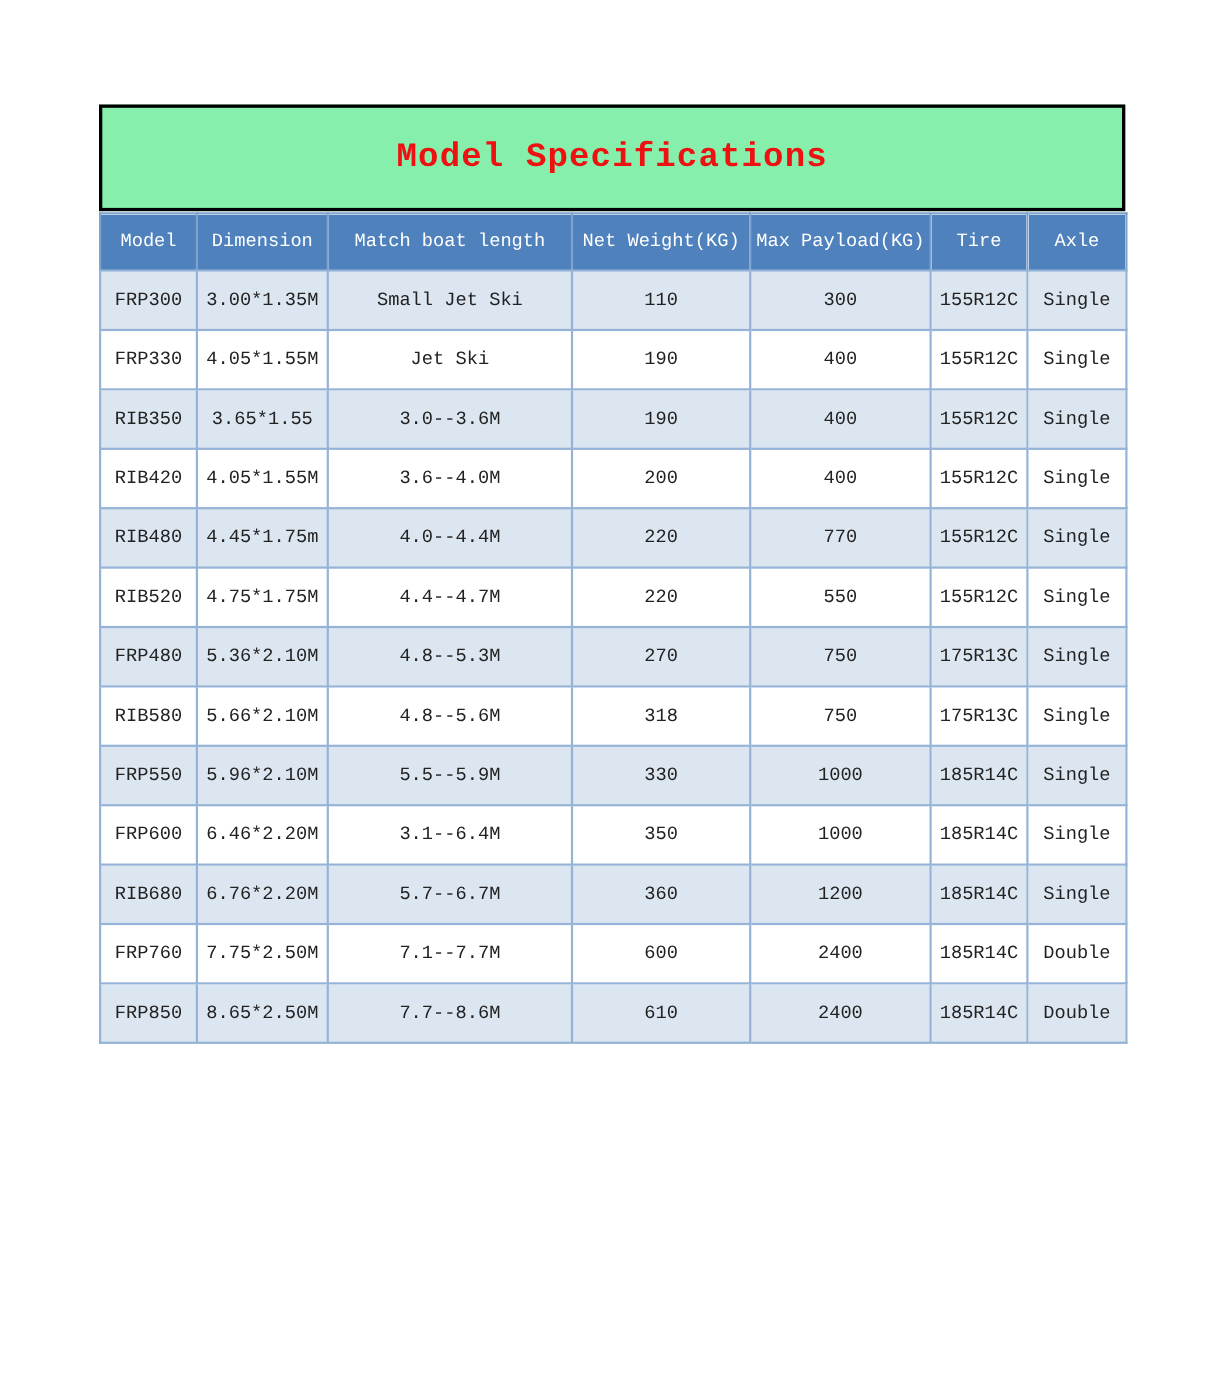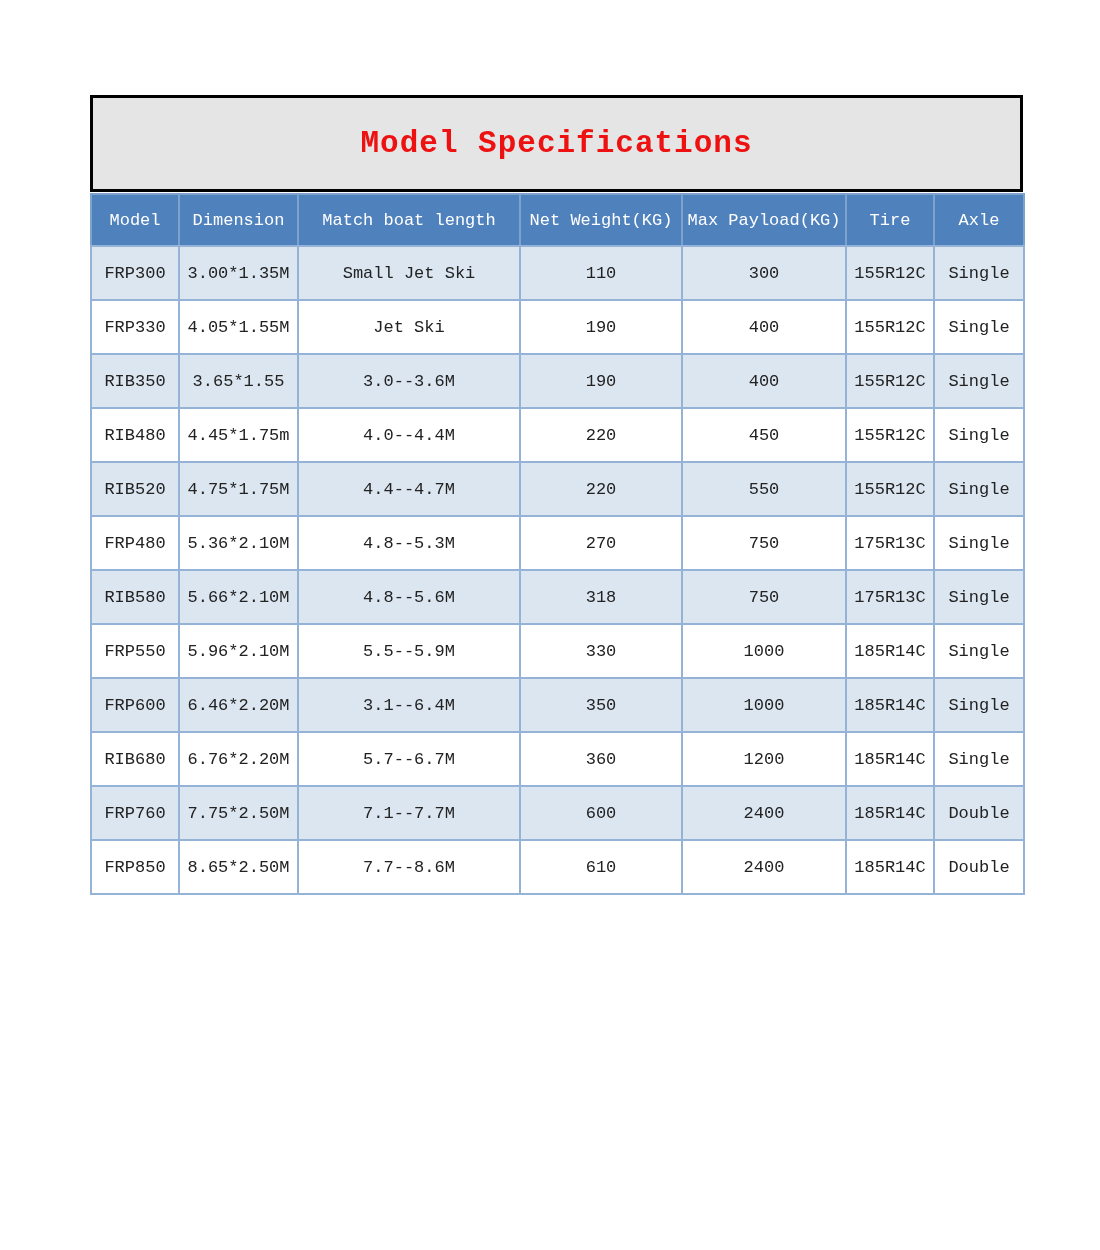--- a/index.html
+++ b/index.html
@@ -14,21 +14,21 @@
     font-family: "Liberation Mono", "DejaVu Sans Mono", monospace;
     color: #1a1a1a;
   }
   .title-box {
     position: absolute;
     left: 90px;
     top: 95px;
     width: 927px;
     height: 91px;
     border: 3px solid #000000;
-    background: #e5e5e5;
+    background: #86efac;
     display: flex;
     align-items: center;
     justify-content: center;
   }
   .title-box h1 {
     margin: 0;
     font-family: "Liberation Mono", "DejaVu Sans Mono", monospace;
     font-weight: bold;
     font-size: 31px;
     letter-spacing: 1px;
@@ -119,25 +119,34 @@
       <tr>
         <td>RIB350</td>
         <td>3.65*1.55</td>
         <td>3.0--3.6M</td>
         <td>190</td>
         <td>400</td>
         <td>155R12C</td>
         <td>Single</td>
       </tr>
       <tr>
+        <td>RIB420</td>
+        <td>4.05*1.55M</td>
+        <td>3.6--4.0M</td>
+        <td>200</td>
+        <td>400</td>
+        <td>155R12C</td>
+        <td>Single</td>
+      </tr>
+      <tr>
         <td>RIB480</td>
         <td>4.45*1.75m</td>
         <td>4.0--4.4M</td>
         <td>220</td>
-        <td>450</td>
+        <td>770</td>
         <td>155R12C</td>
         <td>Single</td>
       </tr>
       <tr>
         <td>RIB520</td>
         <td>4.75*1.75M</td>
         <td>4.4--4.7M</td>
         <td>220</td>
         <td>550</td>
         <td>155R12C</td>

